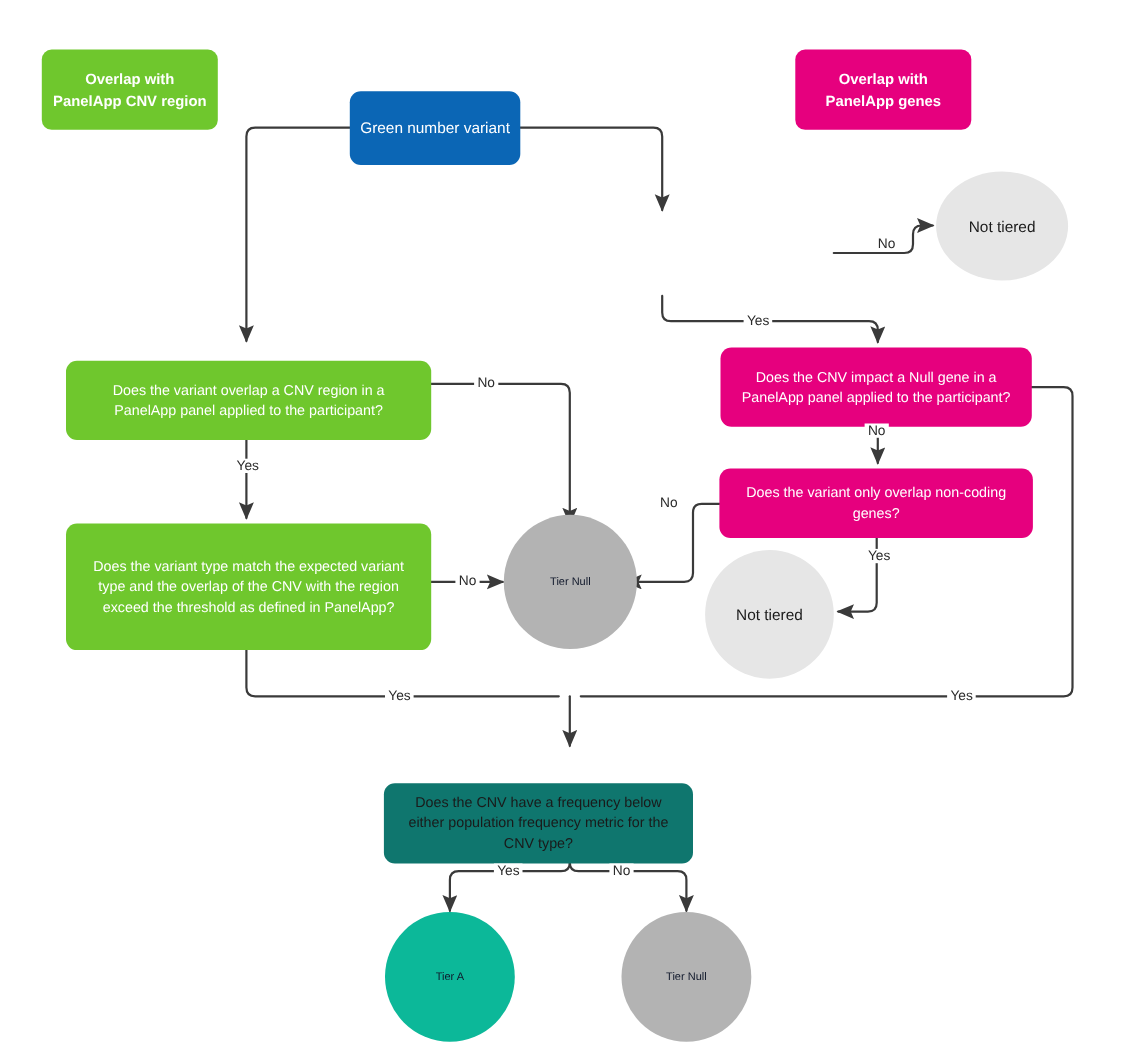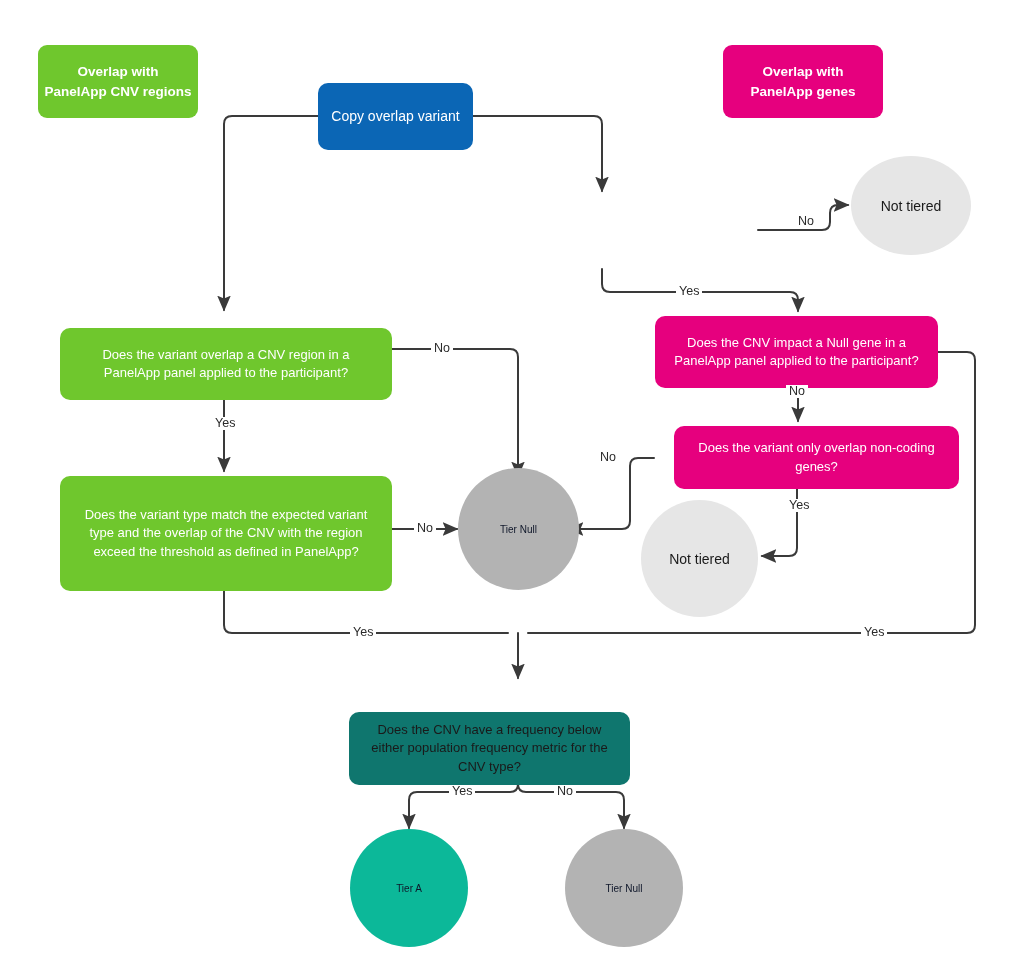--- a/index.html
+++ b/index.html
@@ -126,46 +126,46 @@
       <path d="M 518,633 L 518,678" marker-end="url(#arrowhead)"></path>
 
       <path d="M 518,756 L 518,784 Q 518,792 510,792 L 417,792 Q 409,792 409,800 L 409,828" marker-end="url(#arrowhead)"></path>
 
       <path d="M 518,756 L 518,784 Q 518,792 526,792 L 616,792 Q 624,792 624,800 L 624,828" marker-end="url(#arrowhead)"></path>
     </g>
   </svg>
 
   <div class="node-box legend-box" style="left:38px; top:45px; width:160px; height:73px; background:#6FC72D; flex-direction:column;">
     <span>Overlap with</span>
-    <span>PanelApp CNV regions</span>
+    <span>PanelApp CNV region</span>
   </div>
 
   <div class="node-box legend-box" style="left:723px; top:45px; width:160px; height:73px; background:#E6007E; flex-direction:column;">
     <span>Overlap with</span>
     <span>PanelApp genes</span>
   </div>
 
   <div class="node-box start-box" style="left:318px; top:83px; width:155px; height:67px; background:#0B66B5;">
-    <span>Copy overlap variant</span>
+    <span>Green number variant</span>
   </div>
 
 
   <div class="node-circle terminal-light" style="left:851px; top:156px; width:120px; height:99px; background:#E6E6E6;">
     <span>Not tiered</span>
   </div>
 
   <div class="node-box decision-box" style="left:60px; top:328px; width:332px; height:72px; background:#6FC72D;">
     <span>Does the variant overlap a CNV region in a PanelApp panel applied to the participant?</span>
   </div>
 
   <div class="node-box decision-box" style="left:655px; top:316px; width:283px; height:72px; background:#E6007E;">
     <span>Does the CNV impact a Null gene in a PanelApp panel applied to the participant?</span>
   </div>
 
-  <div class="node-box decision-box" style="left:654px; top:426px; width:285px; height:63px; background:#E6007E;margin-left:20px;">
+  <div class="node-box decision-box" style="left:654px; top:426px; width:285px; height:63px; background:#E6007E;">
     <span>Does the variant only overlap non-coding genes?</span>
   </div>
 
   <div class="node-box decision-box" style="left:60px; top:476px; width:332px; height:115px; background:#6FC72D;">
     <span>Does the variant type match the expected variant type and the overlap of the CNV with the region exceed the threshold as defined in PanelApp?</span>
   </div>
 
   <div class="node-circle terminal-dark" style="left:458px; top:468px; width:121px; height:122px; background:#B3B3B3;">
     <span>Tier Null</span>
   </div>

